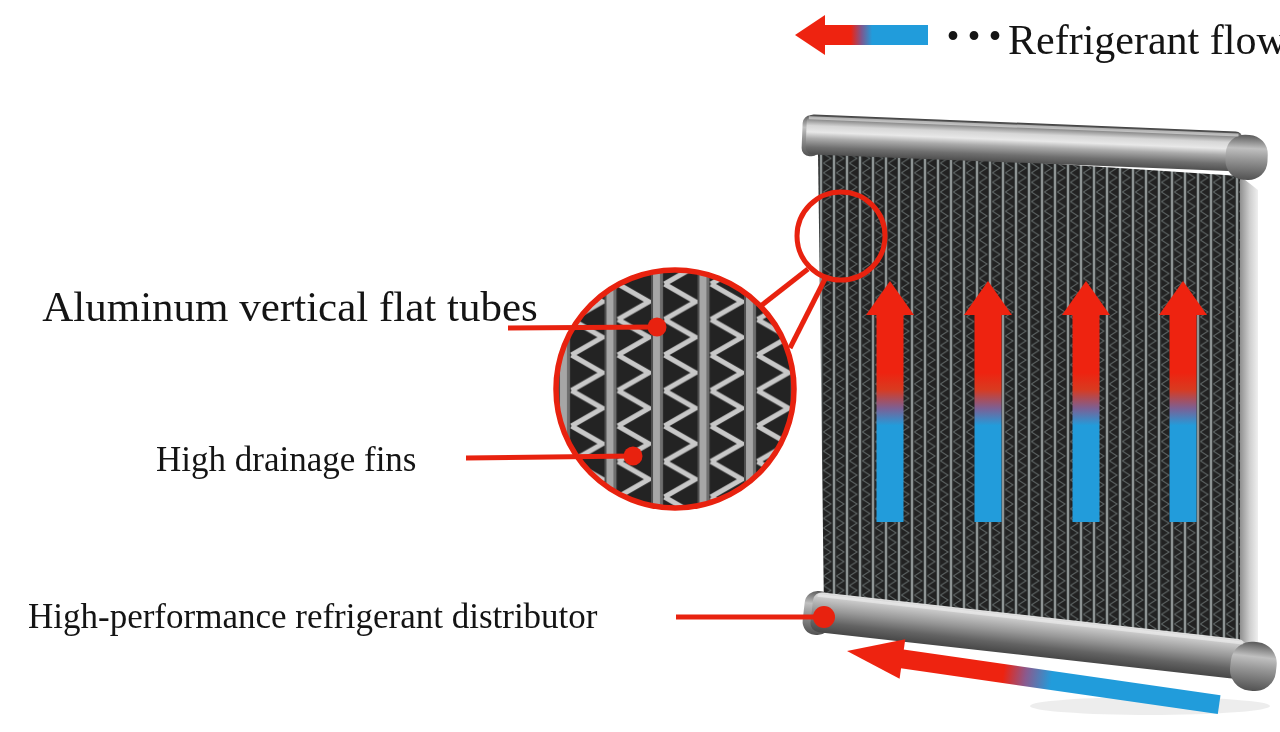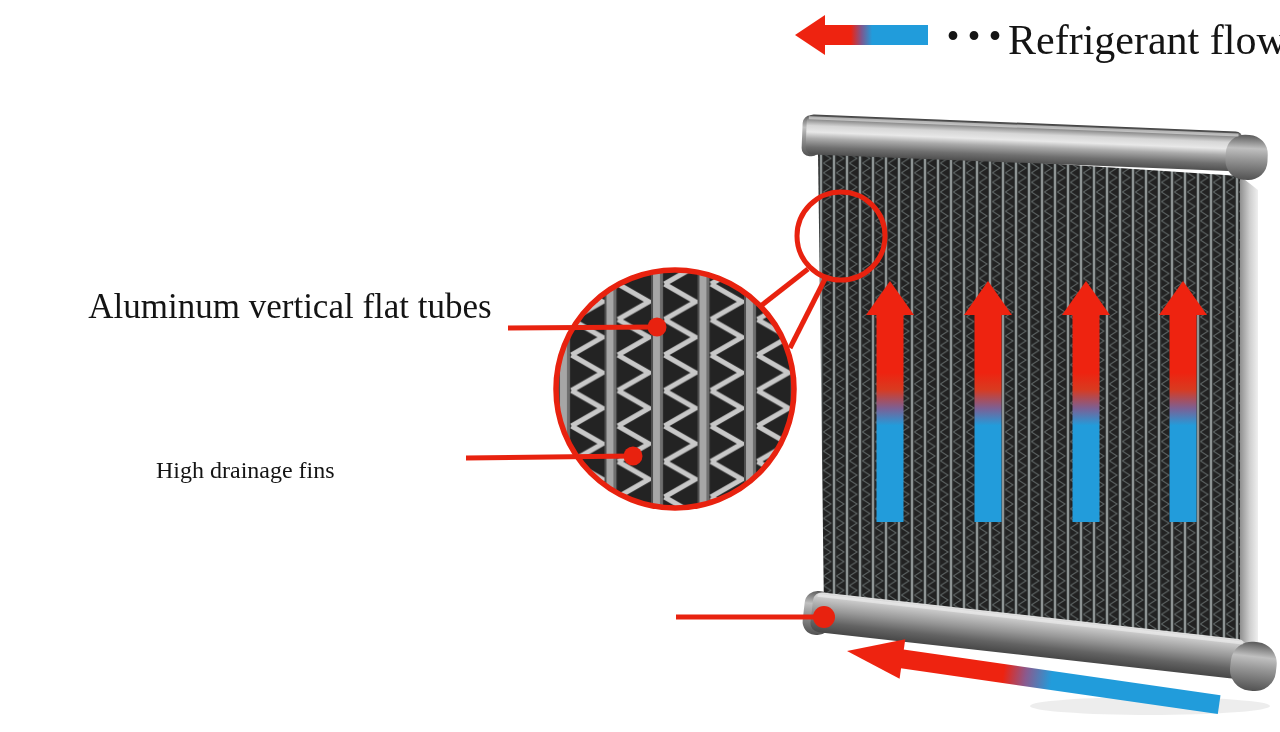--- a/index.html
+++ b/index.html
@@ -22,22 +22,22 @@
   .reddot{fill:var(--callout);}
   .label{
     position:absolute;color:var(--ink);
     font-size:34px;line-height:46px;white-space:nowrap;
   }
   .legend-label{left:1008px;top:14px;font-size:42px;line-height:52px;}
   .legend-dots{
     left:944px;top:6px;font-size:54px;line-height:60px;font-weight:900;
     letter-spacing:3px;
   }
-  .vft-label{left:30px;top:283px;width:520px;text-align:center;white-space:normal;font-size:35px;line-height:47px;}
-  .fins-label{left:156px;top:437px;font-size:24px;margin-top:10px;}
+  .vft-label{left:30px;top:283px;width:520px;text-align:center;white-space:normal;font-size:43px;line-height:47px;}
+  .fins-label{left:156px;top:437px;font-size:35px;}
   .dist-label{left:28px;top:594px;font-size:35px;}
 </style>
 </head>
 <body>
 
 <div class="stage">
 
   <svg class="diagram-svg" viewBox="0 0 1280 732">
     <defs>
 
@@ -182,13 +182,14 @@
 
   <div class="label legend-dots">···</div>
   <div class="label legend-label">Refrigerant flow</div>
 
   <div class="label vft-label">
     <div>Aluminum vertical flat tubes</div>
   </div>
 
   <div class="label fins-label">High drainage fins</div>
 
+  <div class="label dist-label">High-performance refrigerant distributor</div>
 </div>
 
 </body></html>

